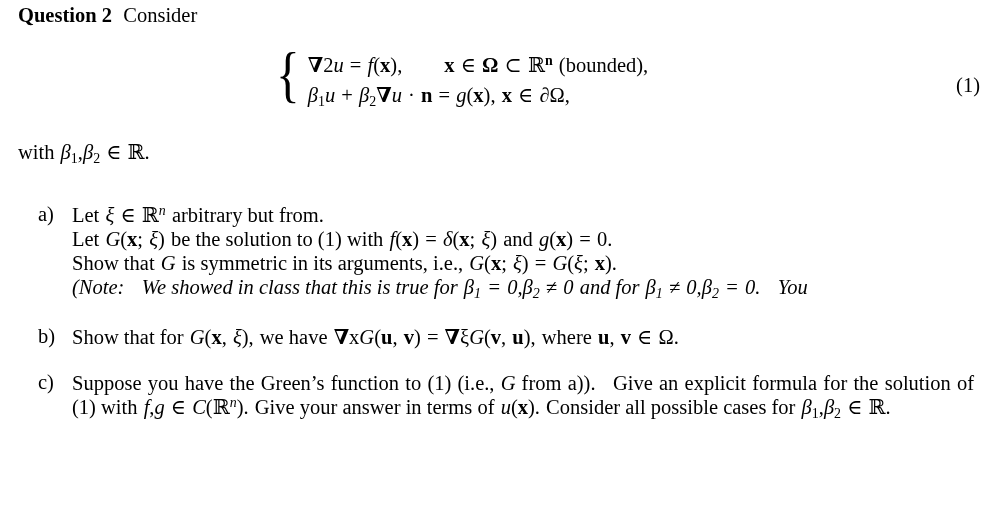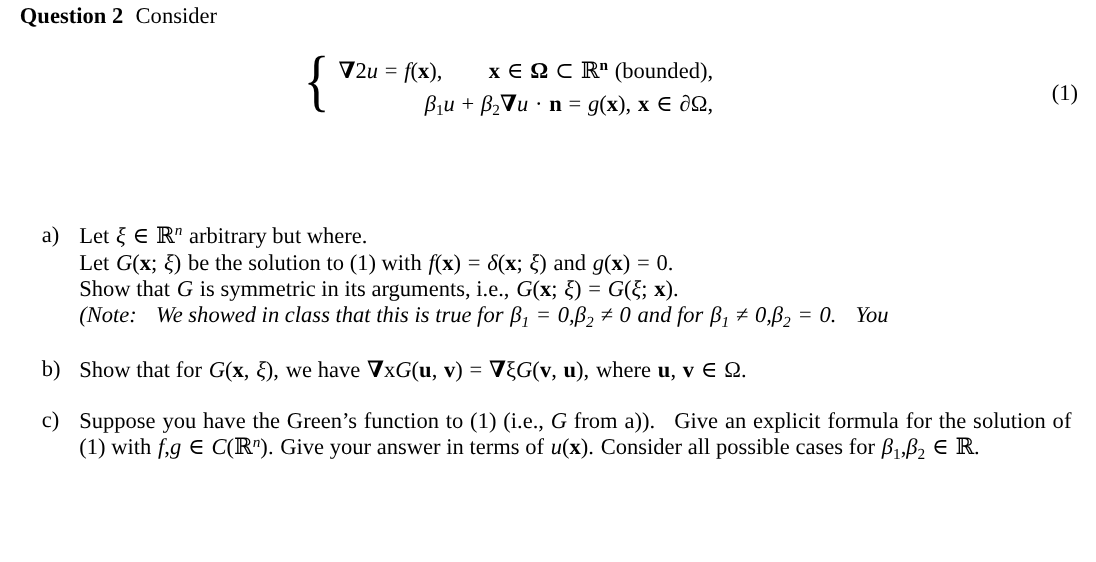--- a/index.html
+++ b/index.html
@@ -71,21 +71,21 @@
     margin-top: -6px;
     transform: scaleX(0.8);
     transform-origin: left center;
   }
   .eqn-lines {
     display: flex;
     flex-direction: column;
     justify-content: center;
     font-size: 20.5px;
   }
-  .eqn-line { white-space: nowrap; line-height: 1.48; text-align: right; }
+  .eqn-line { white-space: nowrap; line-height: 1.48; }
   .eqn-num {
     position: absolute;
     right: 16px;
     top: 24px;
     font-size: 20.5px;
   }
 
   
   .withline {
     position: absolute;
@@ -151,28 +151,31 @@
           <span class="mb">∇</span><span class="sup">2</span><span class="mi">u</span><span class="sp"></span><span class="op">=</span><span class="sp"></span><span class="mi">f</span><span class="mup">(</span><span class="mb">x</span><span class="mup">),</span><span class="spq"></span><span class="sp2"></span><span class="mb">x</span><span class="sp"></span><span class="op">∈</span><span class="sp"></span><span class="mb" style="font-style:normal;">Ω</span><span class="sp"></span><span class="op">⊂</span><span class="sp"></span><span class="mup">ℝ</span><span class="supb">n</span><span class="sp"></span><span class="mup">(bounded),</span>
         </div>
         <div class="eqn-line">
           <span class="mi">β</span><span class="subn">1</span><span class="mi">u</span><span class="sp"></span><span class="op">+</span><span class="sp"></span><span class="mi">β</span><span class="subn">2</span><span class="mb">∇</span><span class="mi">u</span><span class="sp"></span><span class="op">·</span><span class="sp"></span><span class="mb">n</span><span class="sp"></span><span class="op">=</span><span class="sp"></span><span class="mi">g</span><span class="mup">(</span><span class="mb">x</span><span class="mup">),</span><span class="sp"></span><span class="mb">x</span><span class="sp"></span><span class="op">∈</span><span class="sp"></span><span class="mup">∂</span><span class="mup">Ω,</span>
         </div>
       </div>
     </div>
     <div class="eqn-num">(1)</div>
   </div>
 
+  <div class="withline">
+    <span class="mup">with</span><span class="sp"></span><span class="mi">β</span><span class="subn">1</span><span class="mup">,</span><span class="mi">β</span><span class="subn">2</span><span class="sp"></span><span class="op">∈</span><span class="sp"></span><span class="mup">ℝ.</span>
+  </div>
 
   <div class="items">
 
     <div class="item" id="item-a">
       <div class="item-label">a)</div>
       <div class="item-body">
         <div class="line">
-          <span class="mup">Let</span><span class="sp"></span><span class="mi">ξ</span><span class="sp"></span><span class="op">∈</span><span class="sp"></span><span class="mup">ℝ</span><span class="supi">n</span><span class="sp"></span><span class="mup">arbitrary but where.</span>
+          <span class="mup">Let</span><span class="sp"></span><span class="mi">ξ</span><span class="sp"></span><span class="op">∈</span><span class="sp"></span><span class="mup">ℝ</span><span class="supi">n</span><span class="sp"></span><span class="mup">arbitrary but from.</span>
         </div>
         <div class="line">
           <span class="mup">Let</span><span class="sp"></span><span class="mi">G</span><span class="mup">(</span><span class="mb">x</span><span class="mup">;</span><span class="sp"></span><span class="mi">ξ</span><span class="mup">)</span><span class="sp"></span><span class="mup">be the solution to (1) with</span><span class="sp"></span><span class="mi">f</span><span class="mup">(</span><span class="mb">x</span><span class="mup">)</span><span class="sp"></span><span class="op">=</span><span class="sp"></span><span class="mi">δ</span><span class="mup">(</span><span class="mb">x</span><span class="mup">;</span><span class="sp"></span><span class="mi">ξ</span><span class="mup">)</span><span class="sp"></span><span class="mup">and</span><span class="sp"></span><span class="mi">g</span><span class="mup">(</span><span class="mb">x</span><span class="mup">)</span><span class="sp"></span><span class="op">=</span><span class="sp"></span><span class="mup">0.</span>
         </div>
         <div class="line">
           <span class="mup">Show that</span><span class="sp"></span><span class="mi">G</span><span class="sp"></span><span class="mup">is symmetric in its arguments, i.e.,</span><span class="sp"></span><span class="mi">G</span><span class="mup">(</span><span class="mb">x</span><span class="mup">;</span><span class="sp"></span><span class="mi">ξ</span><span class="mup">)</span><span class="sp"></span><span class="op">=</span><span class="sp"></span><span class="mi">G</span><span class="mup">(</span><span class="mi">ξ</span><span class="mup">;</span><span class="sp"></span><span class="mb">x</span><span class="mup">).</span>
         </div>
         <div class="line note">
           <span>(</span><span>Note:</span><span class="spq"></span><span>We showed in class that this is true for</span><span class="sp"></span><span class="mi">β</span><span class="subn" style="font-style:italic;">1</span><span class="sp"></span><span class="op" style="font-style:italic;">=</span><span class="sp"></span><span>0,</span><span class="mi">β</span><span class="subn" style="font-style:italic;">2</span><span class="sp"></span><span class="op" style="font-style:italic;">≠</span><span class="sp"></span><span>0</span><span class="sp"></span><span>and for</span><span class="sp"></span><span class="mi">β</span><span class="subn" style="font-style:italic;">1</span><span class="sp"></span><span class="op" style="font-style:italic;">≠</span><span class="sp"></span><span>0,</span><span class="mi">β</span><span class="subn" style="font-style:italic;">2</span><span class="sp"></span><span class="op" style="font-style:italic;">=</span><span class="sp"></span><span>0.</span><span class="spq"></span><span>You</span>
         </div>

